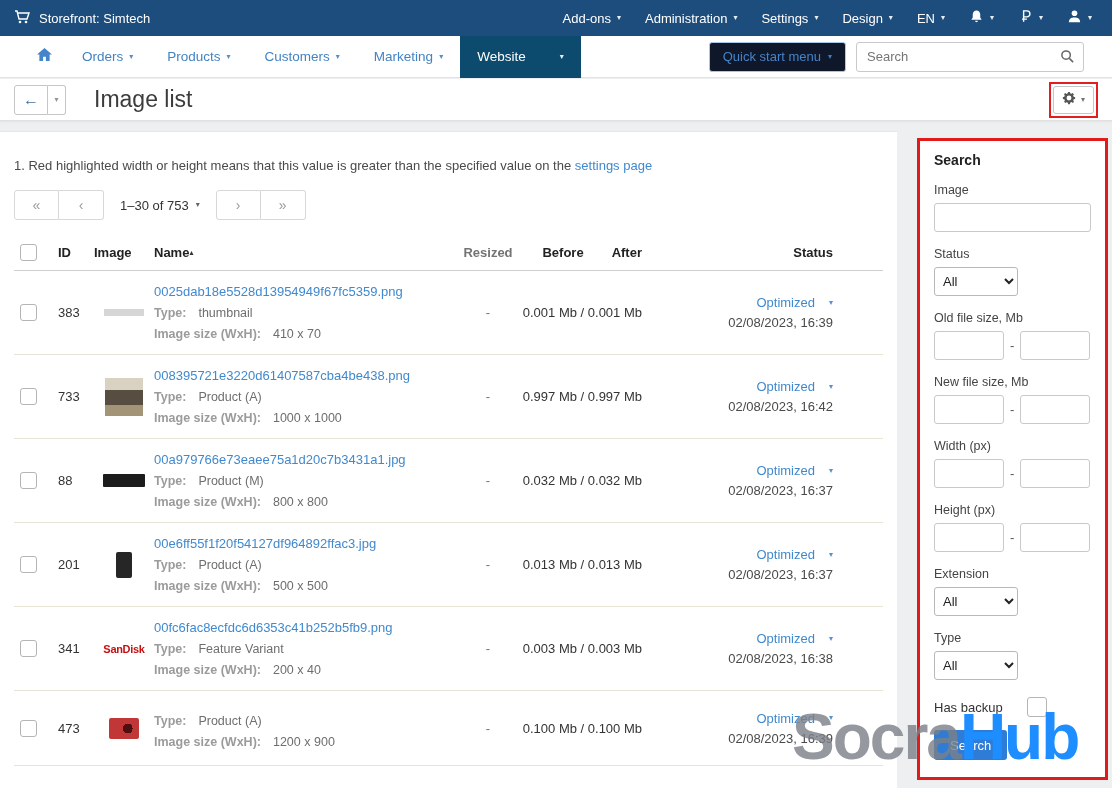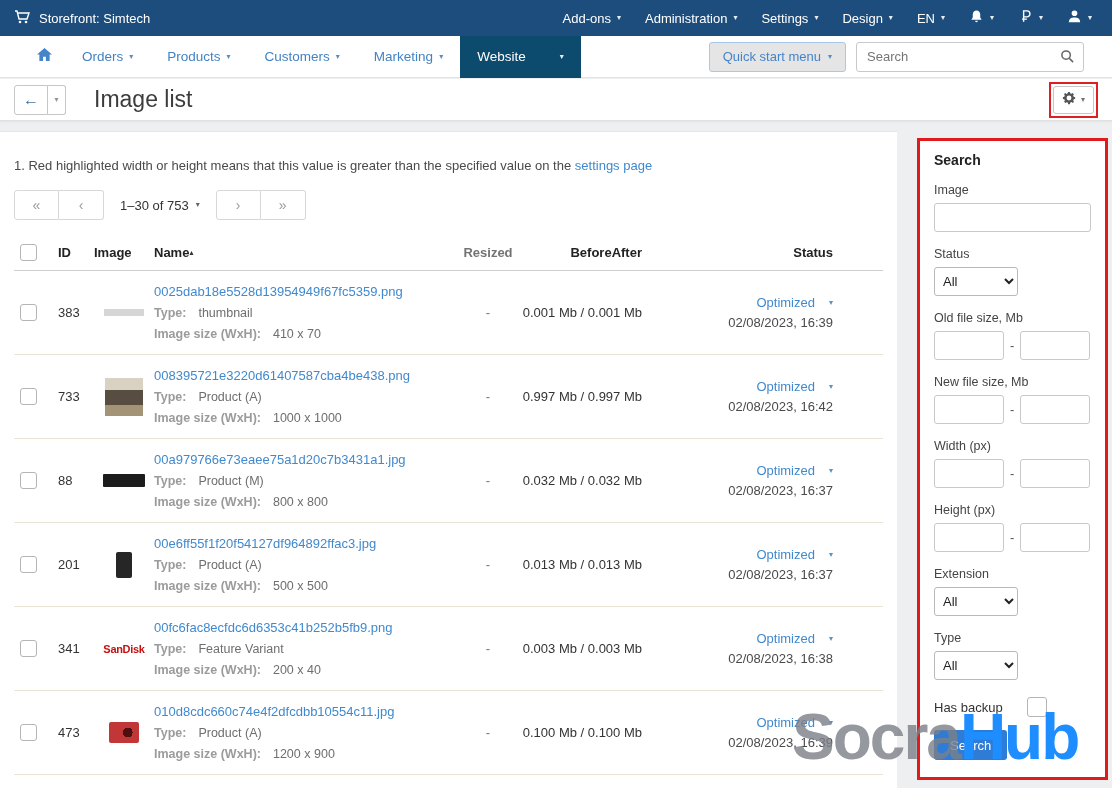--- a/index.html
+++ b/index.html
@@ -32,21 +32,21 @@
     display:flex; align-items:center; padding:0 24px;
   }
   .nav-home { display:flex; align-items:center; padding:0 13px; height:42px; }
   .nav-item { display:flex; align-items:center; gap:6px; padding:0 17px; height:42px; color:#4383c4; font-size:13.5px; }
   .nav-item .caret { color:#4383c4; }
   .nav-item.active { background:#0c4a6e; color:#fff;gap:34px; }
   .nav-item.active .caret { color:#fff; }
   .nav-right { margin-left:auto; display:flex; align-items:center; gap:10px; padding-right:4px; }
   .qs-btn {
     display:flex; align-items:center; gap:7px; height:30px; padding:0 13px;
-    border:1px solid #a9c7e8; border-radius:3px; background:#e5e5e5; color:#4584c9; font-size:13px;
+    border:1px solid #a9c7e8; border-radius:3px; background:#0f172a; color:#4584c9; font-size:13px;
   }
   .searchbox { position:relative; width:228px; }
   .searchbox input {
     width:100%; height:30px; border:1px solid #c9c9c9; border-radius:3px;
     padding:0 32px 0 10px; font-size:13px; color:#333; font-family:inherit;
   }
   .search-ic { position:absolute; right:9px; top:7px; }
 
   
   .pagehead {
@@ -102,21 +102,21 @@
     align-items:center;
   }
   .thead { padding:14px 0 9px; border-bottom:1px solid #cfcfcf; font-weight:bold; color:#222; }
   .trow  { min-height:75px; border-bottom:1px solid #e8e4d6; }
   .c-check { display:flex; padding-left:6px; }
   .checkbox { width:17px; height:17px; border:1px solid #b5b5b5; border-radius:3px; background:#fff; }
   .c-img { display:flex; justify-content:center; align-items:center; }
   .c-name-h { display:flex; align-items:center; }
   .sort { font-size:8px; color:#333; }
   .c-resized { text-align:center; color:#737373; }
-  .c-sizes-h { display:flex; justify-content:flex-end; padding-right:26px;text-align:right; }
+  .c-sizes-h { display:flex; justify-content:flex-end; gap:28px; padding-right:26px;text-align:right; }
   .c-sizes { text-align:right; padding-right:26px; color:#333; }
   .c-status-h { text-align:right; padding-right:50px; }
   .c-status { text-align:right; padding-right:50px; }
   .status-link { color:#4089ce; display:inline-flex; align-items:center; gap:14px;margin-left:32px; }
   .status-link .caret { color:#4089ce; }
   .date { color:#4a4a4a; margin-top:5px; }
   .c-name { padding:13px 10px 13px 0; }
   .name-link { color:#4089ce; text-decoration:none; font-size:13px; display:inline-block; }
   .subline { margin-top:7px; font-size:12.5px; }
   .lbl { color:#9b9b9b; margin-right:12px;font-weight:bold; }
@@ -449,21 +449,20 @@
 
     <div class="trow" data-interactable="false">
       <div class="c-check">
           <span class="checkbox" data-interactable="true"></span>
         </div>
       <div data-interactable="false">473</div>
       <div class="c-img">
           <span class="th6" data-interactable="true"></span>
         </div>
       <div class="c-name">
-        <a href="#" class="name-link" data-interactable="true">010d8cdc660c74e4f2dfcdbb10554c11.jpg</a>
         <div class="subline"><span class="lbl" data-interactable="false">Type:</span><span class="val" data-interactable="false">Product (A)</span></div>
         <div class="subline"><span class="lbl" data-interactable="false">Image size (WxH):</span><span class="val" data-interactable="false">1200 x 900</span></div>
       </div>
       <div class="c-resized" data-interactable="false">-</div>
       <div class="c-sizes" data-interactable="false">0.100 Mb / 0.100 Mb</div>
       <div class="c-status">
         <span class="status-link" data-interactable="true">
             <span data-interactable="false">Optimized</span>
             <span class="caret" data-interactable="false">▾</span>
           </span>

